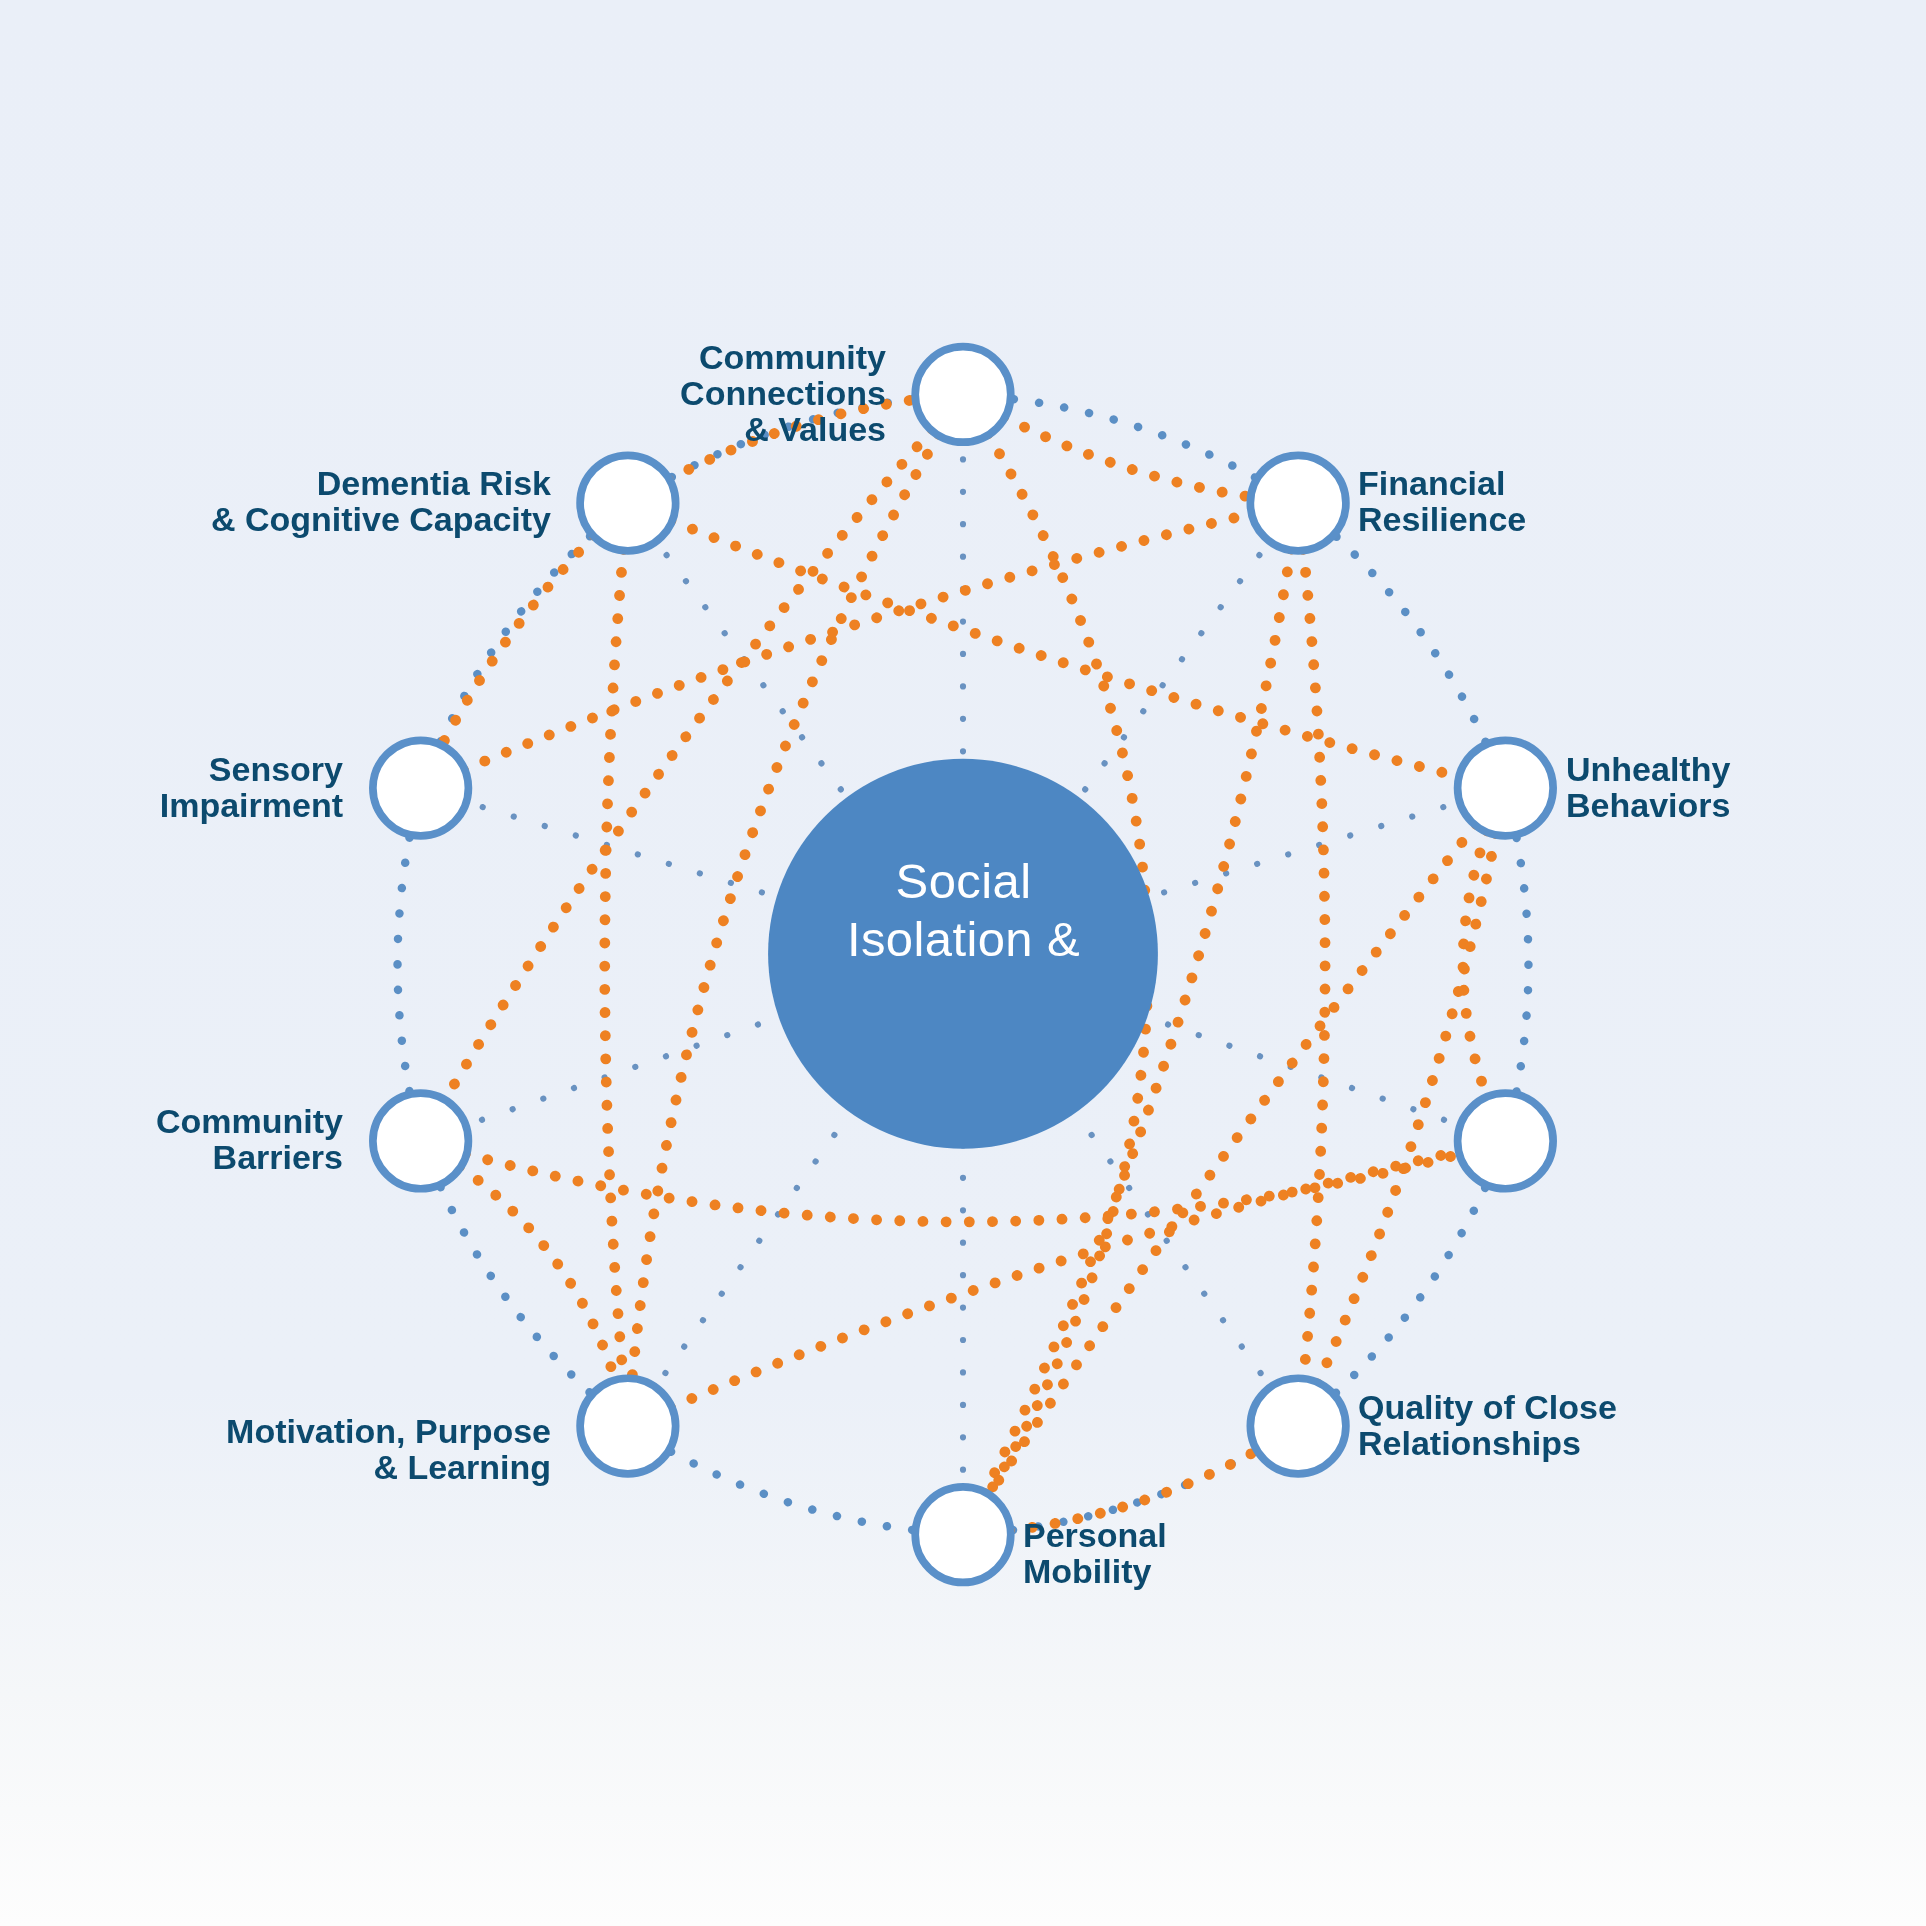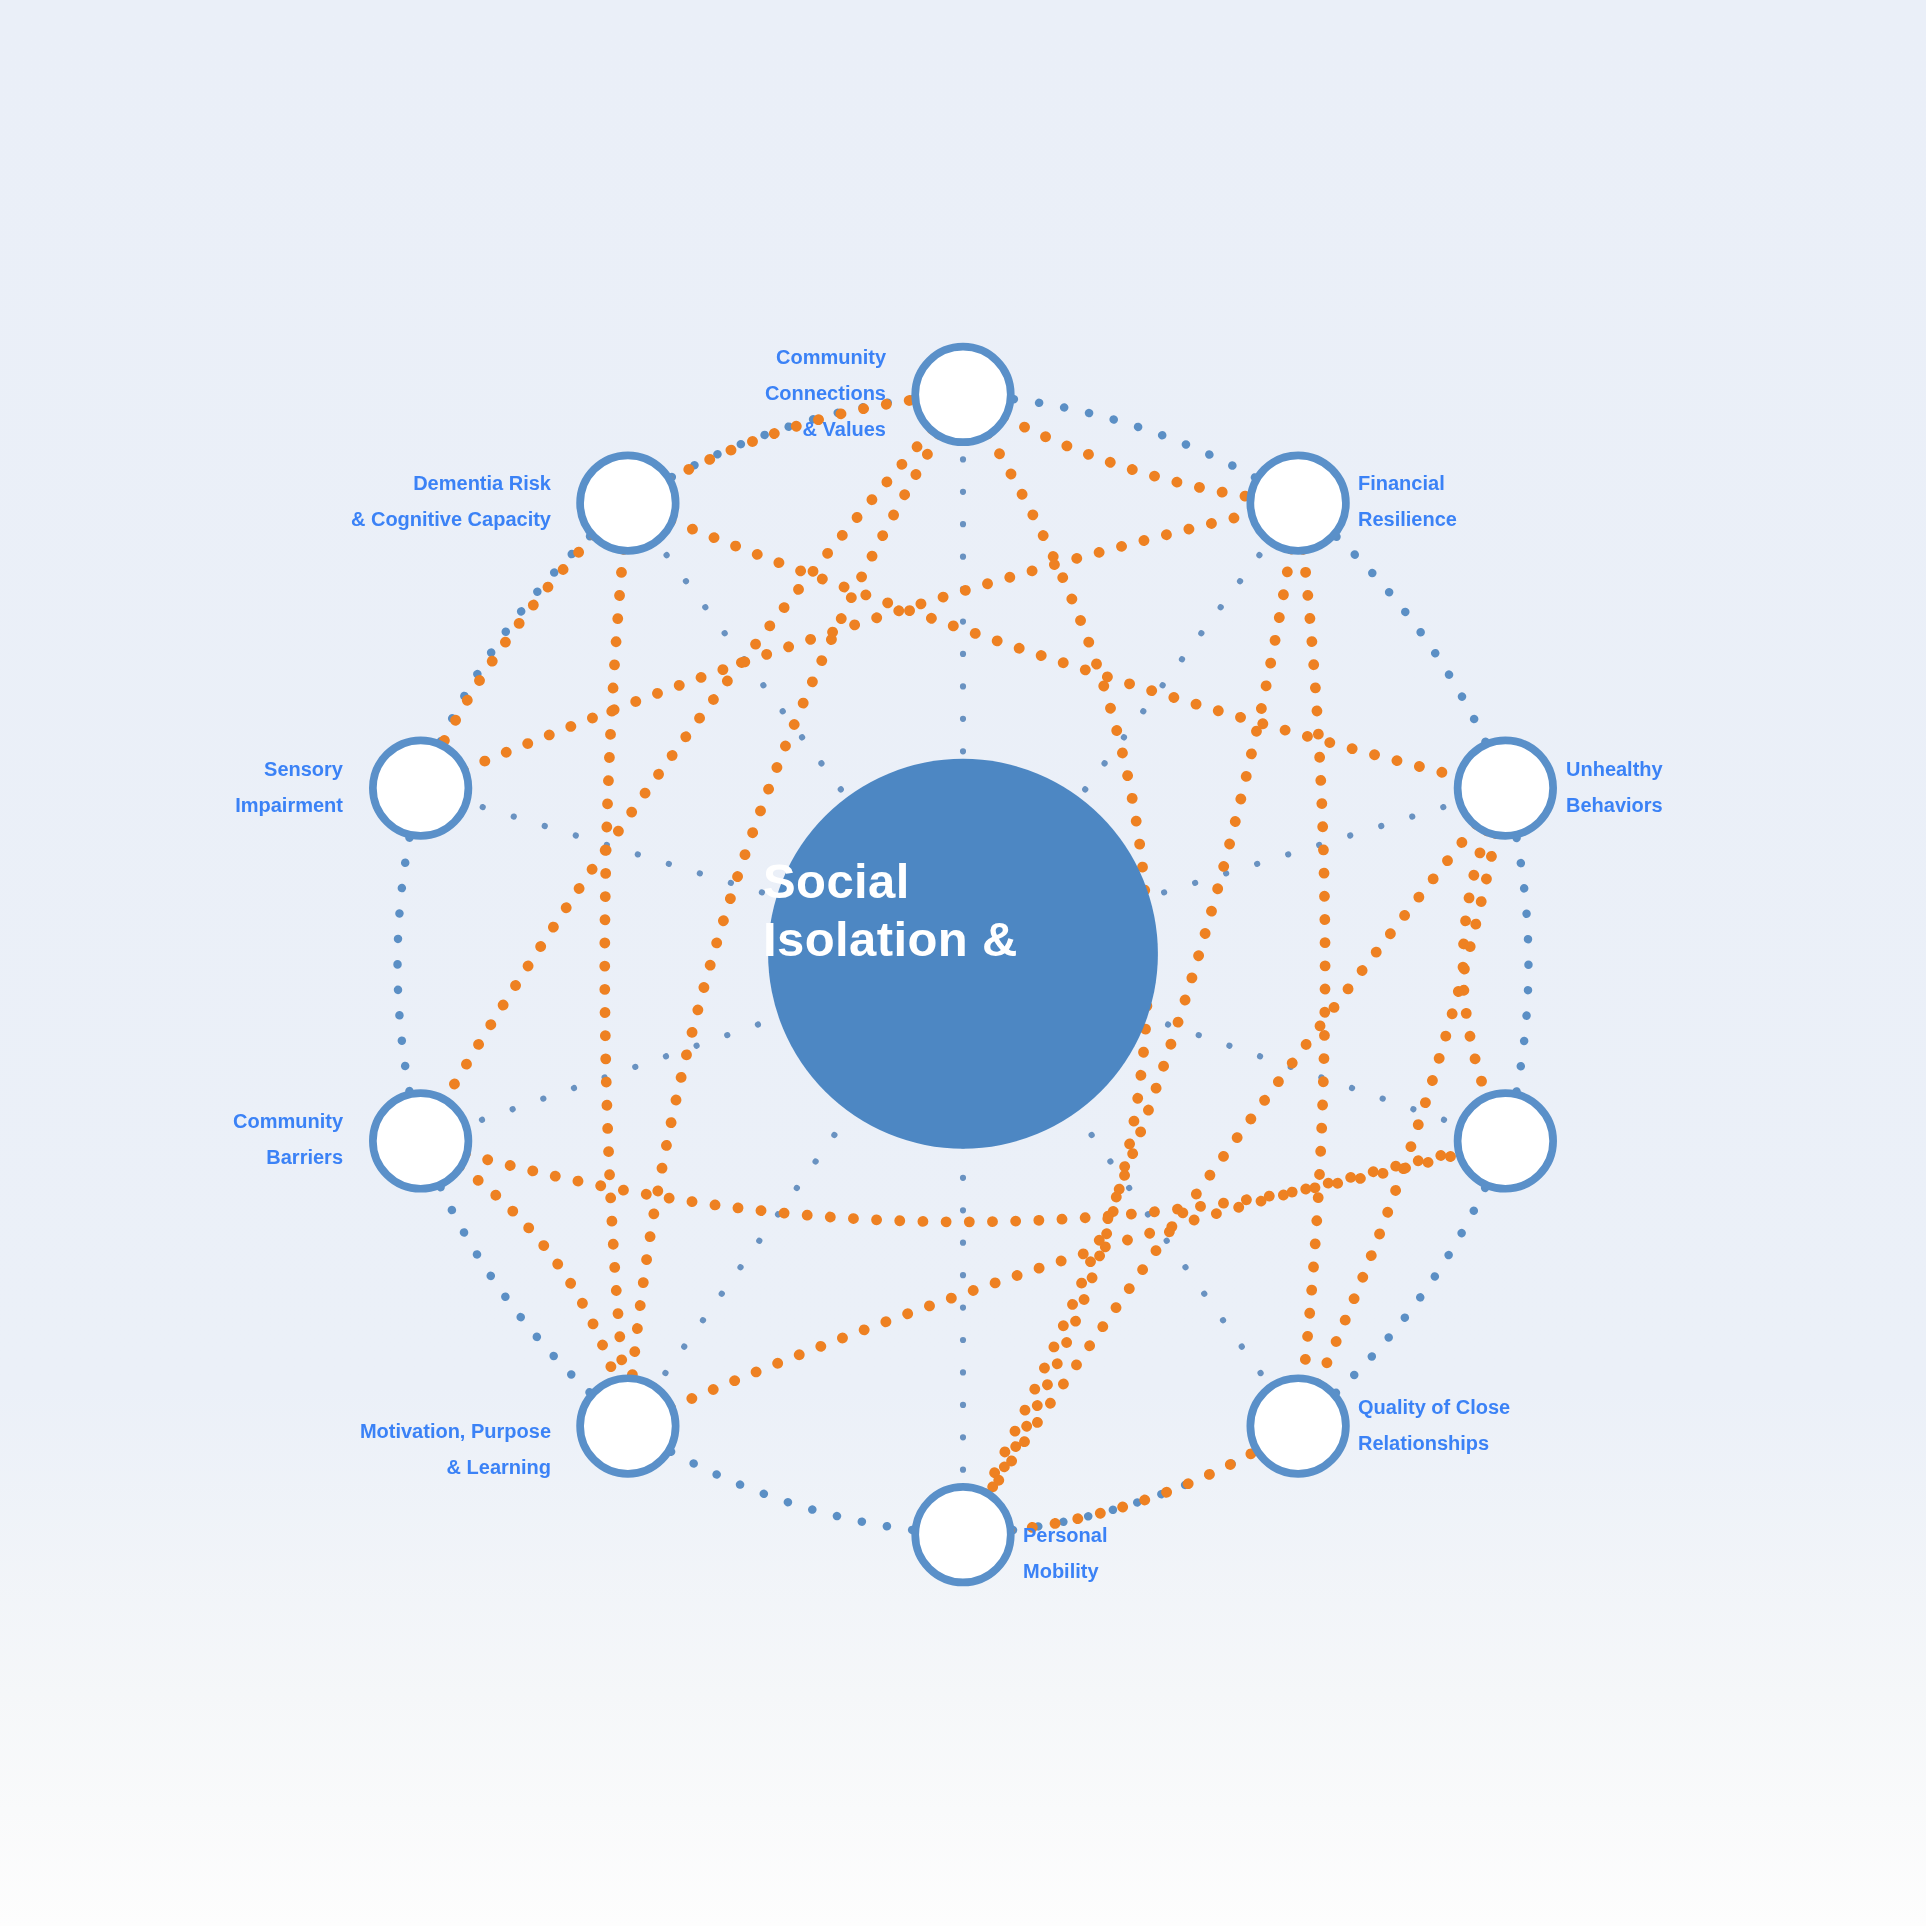--- a/index.html
+++ b/index.html
@@ -7,34 +7,34 @@
     width: 1926px; height: 1926px;
     font-family: "Liberation Sans", sans-serif;
     background: linear-gradient(180deg, #eaeff8 0%, #ebf0f8 72%, #f5f7f9 88%, #fdfdfd 100%);
     overflow: hidden;
   }
   .stage { position: relative; width: 1926px; height: 1926px; }
   svg.net { position: absolute; left: 0; top: 0; }
   .node-label {
     position: absolute;
     font-weight: bold;
-    font-size: 20px;
+    font-size: 34px;
     line-height: 36px;
-    color: #3b82f6;
+    color: #0c4a6e;
     white-space: nowrap;
   }
   .node-label.left  { text-align: right; }
   .node-label.right { text-align: left; }
   .node-label span { display: block; }
   .center-label {
     position: absolute;
     left: 763px; top: 852px;
     width: 401px; height: 179px;
-    text-align: left;
-    font-weight: bold;
+    text-align: center;
+    font-weight: normal;
     font-size: 49px;
     line-height: 58px;
     color: #ffffff;
     letter-spacing: 0.4px;
   }
   .center-label span { display: block; }
 </style>
 </head>
 <body>
 

